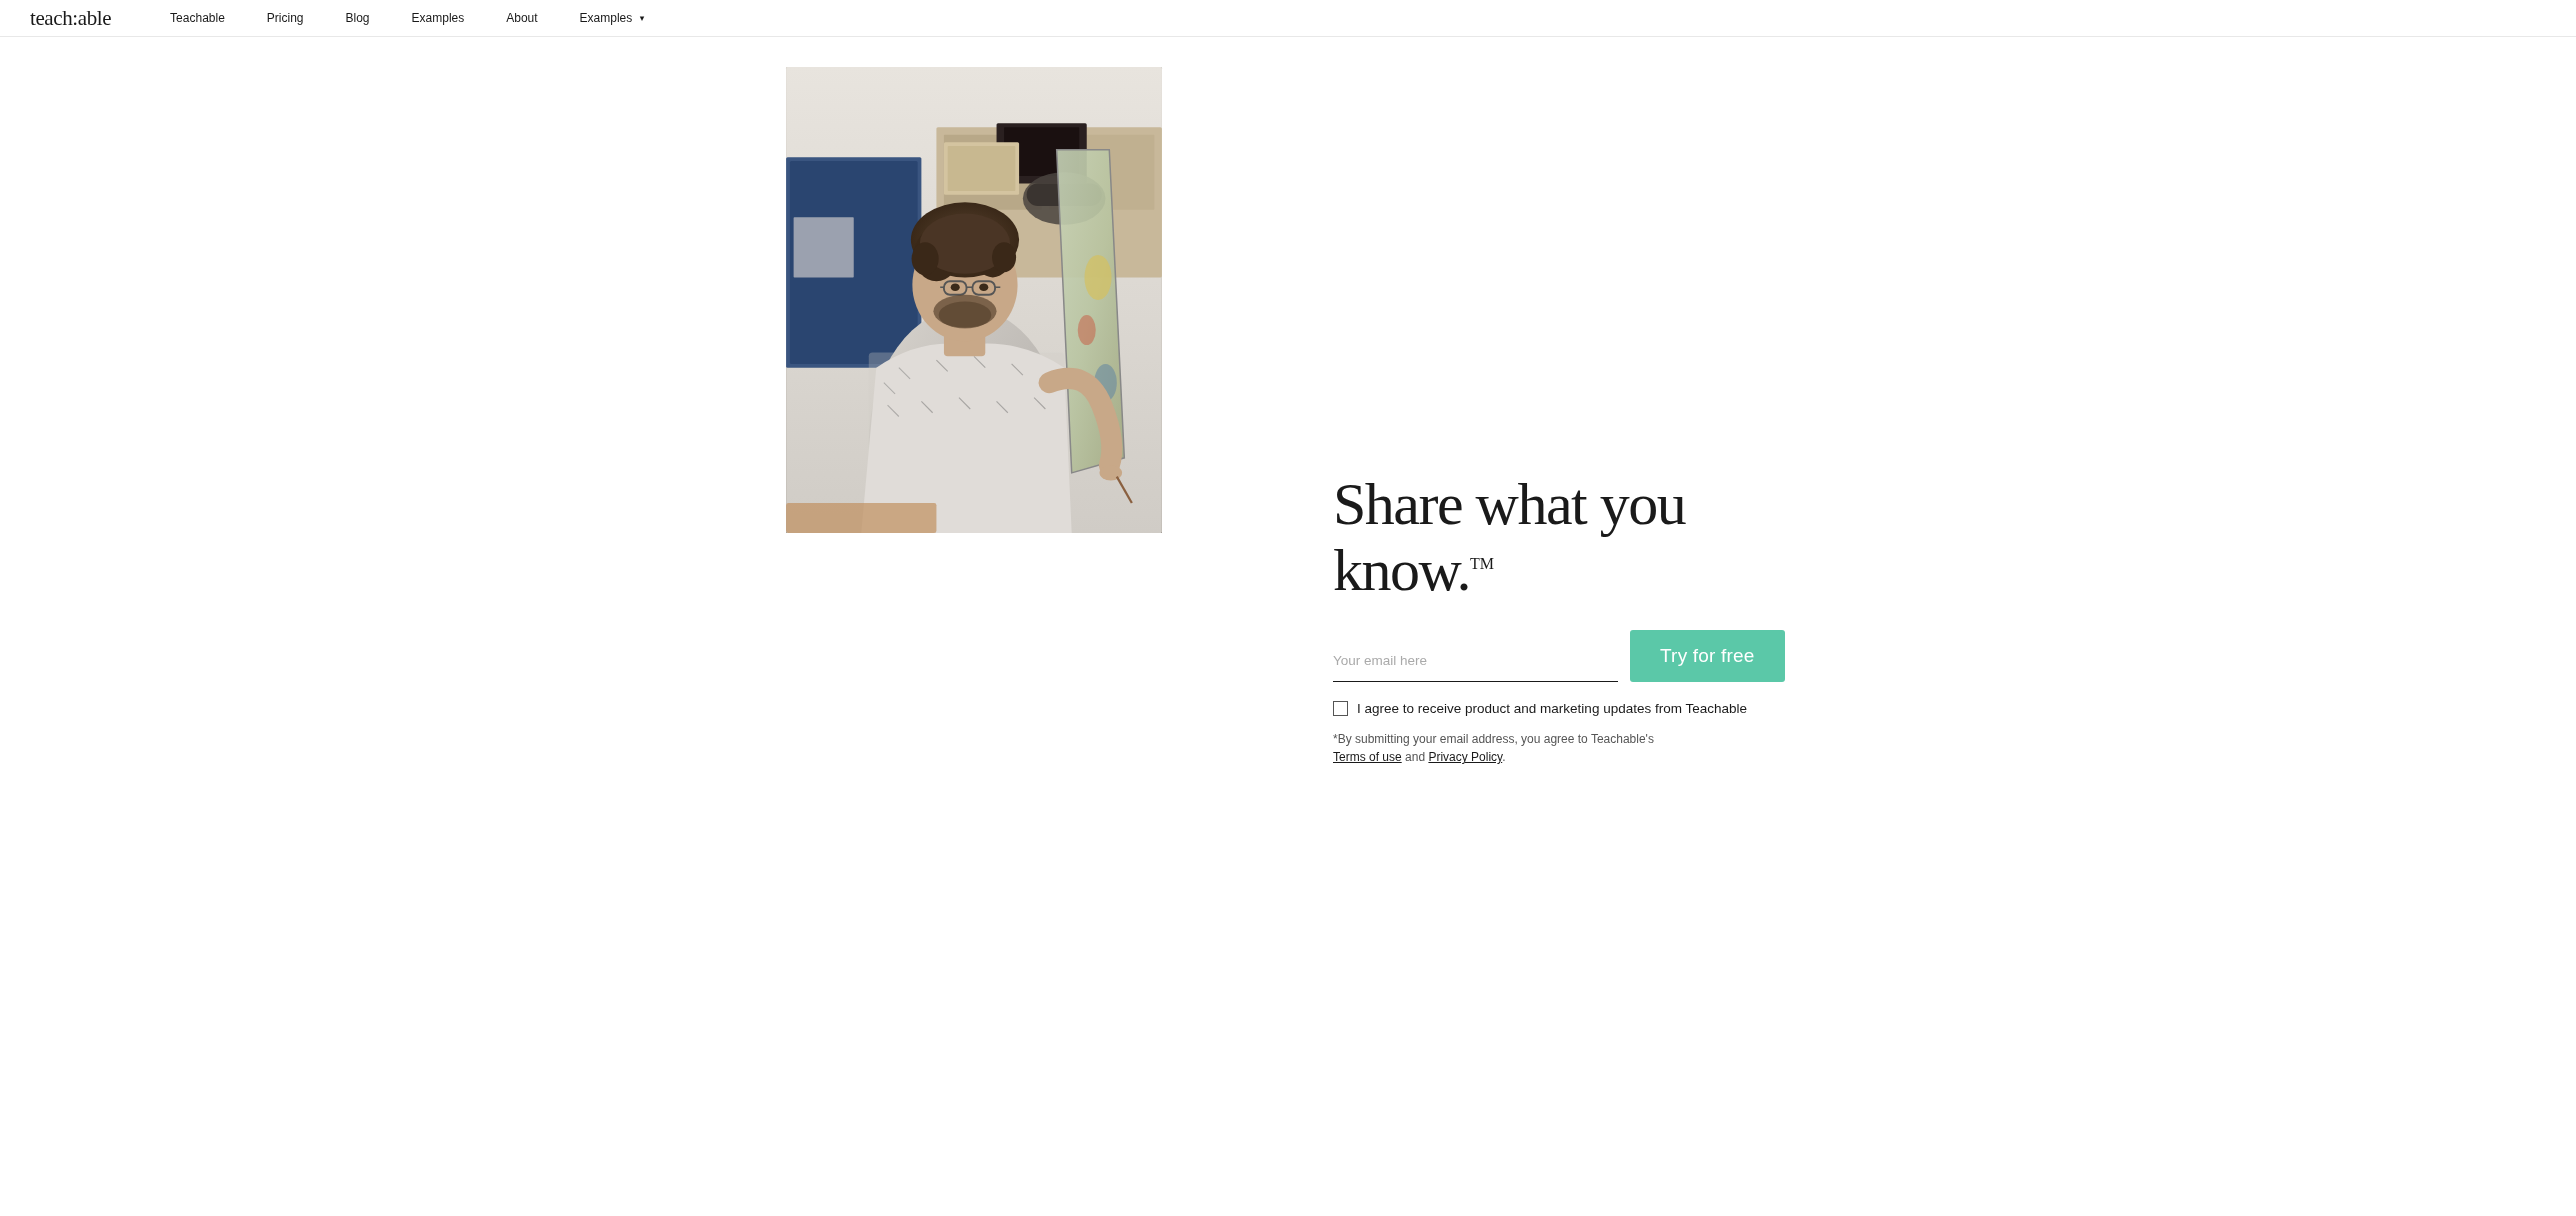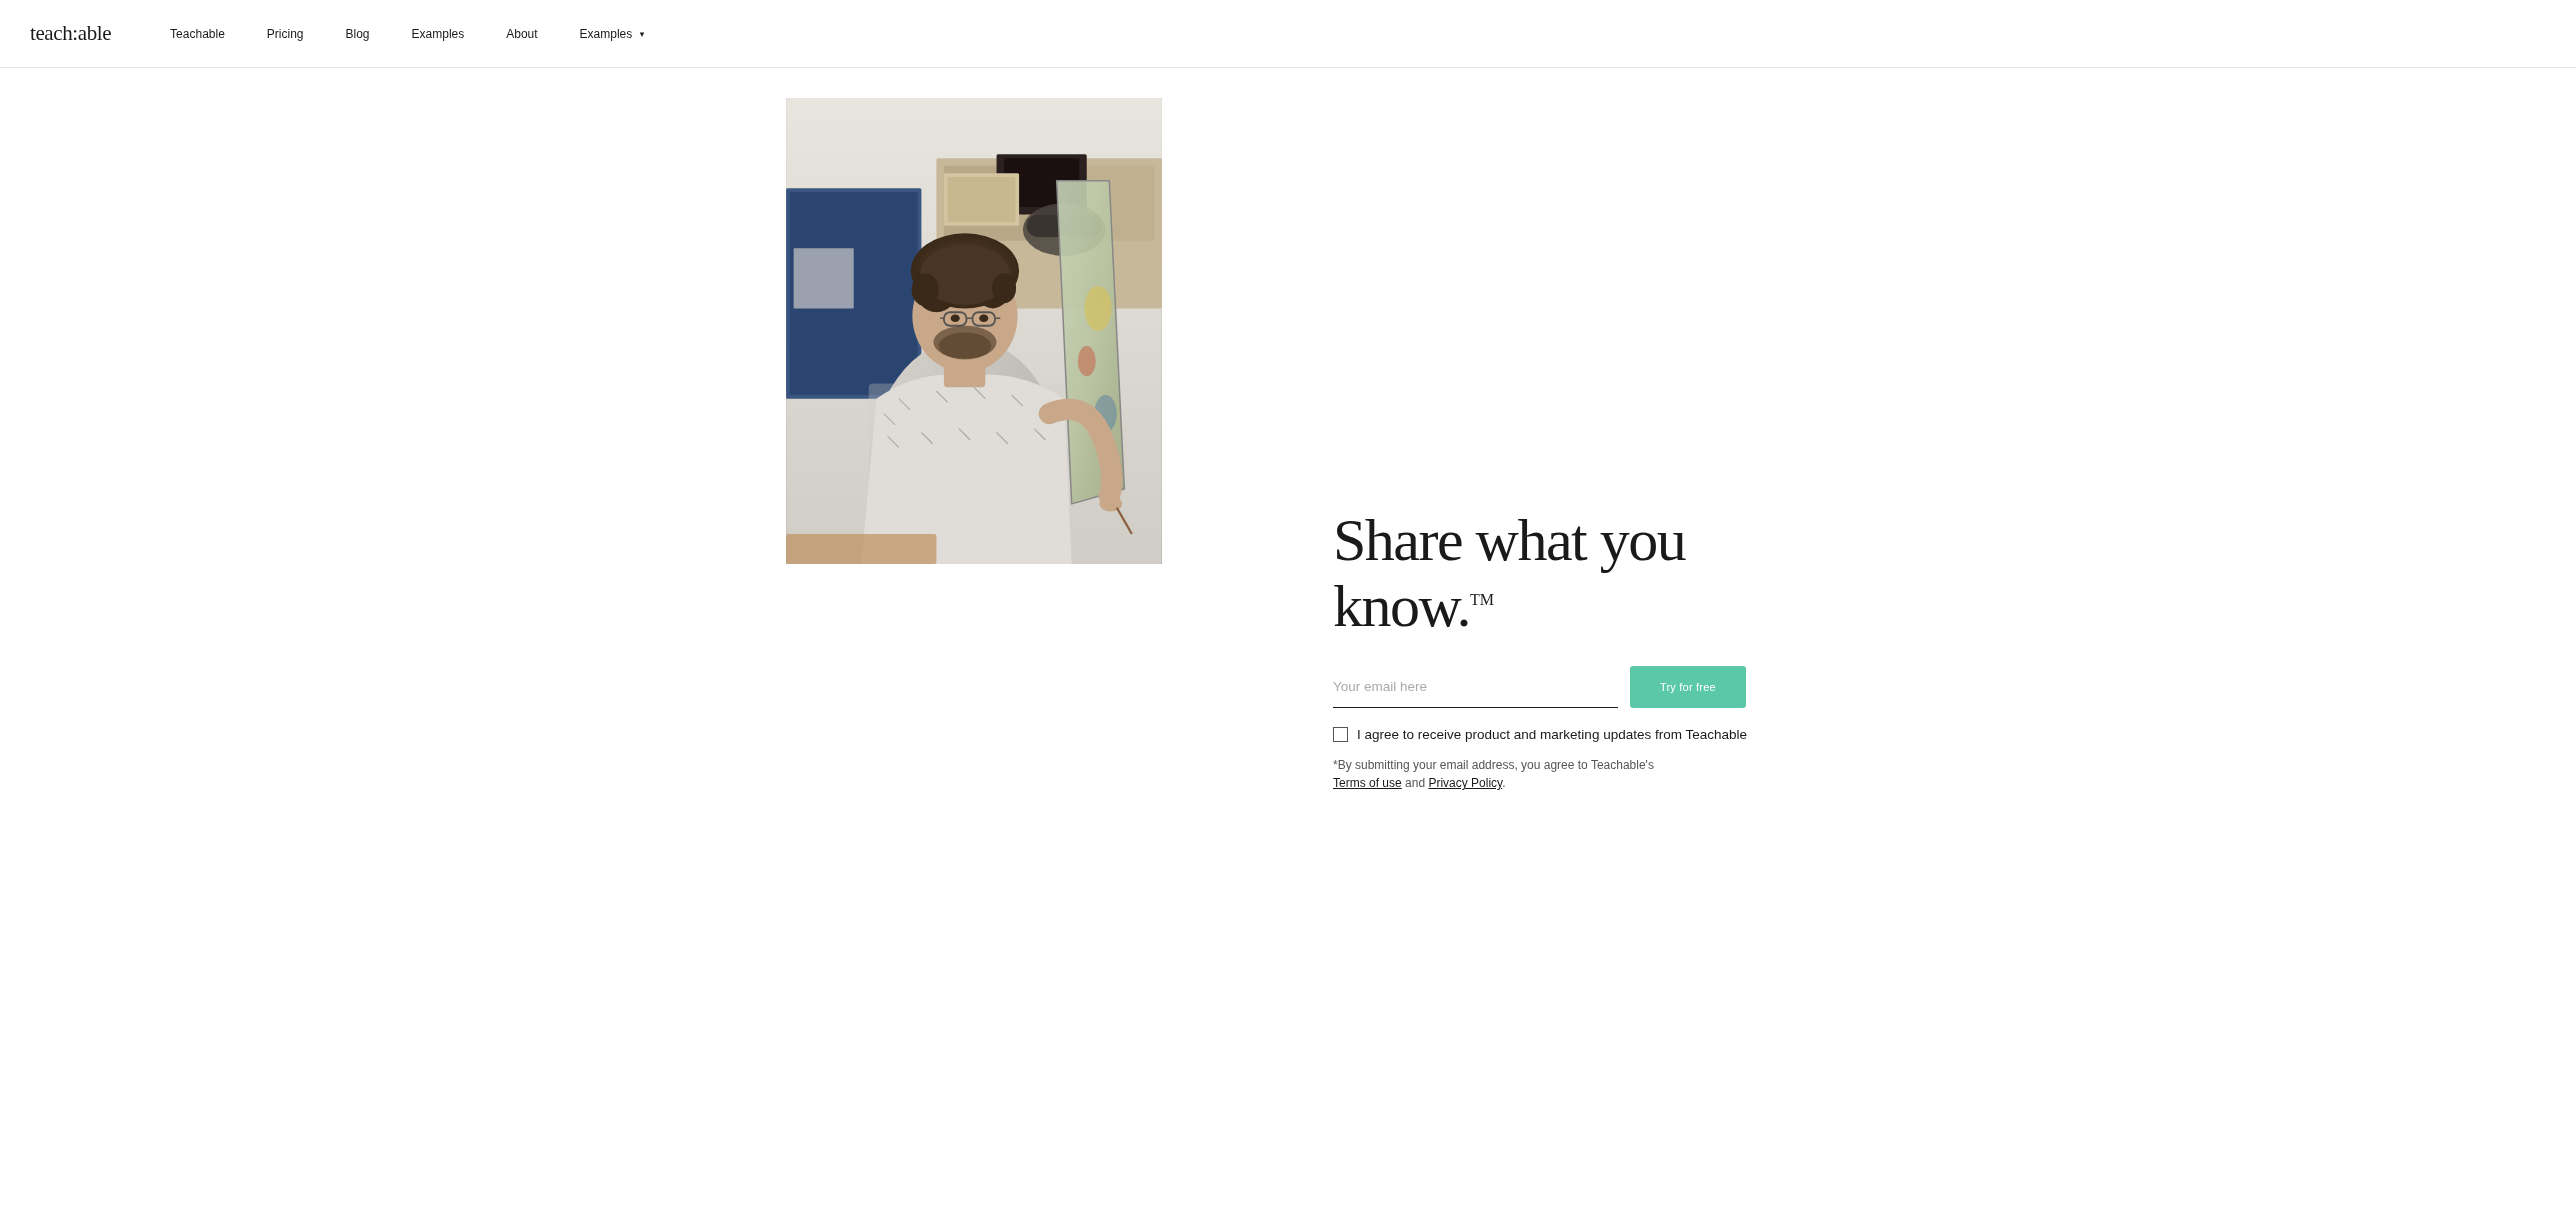--- a/index.html
+++ b/index.html
@@ -13,21 +13,21 @@
       background: #fff;
       color: #1a1a1a;
       min-height: 100vh;
     }
 
     
     header {
       display: flex;
       align-items: center;
       padding: 0 30px;
-      height: 68px;
+      height: 37px;
       border-bottom: 0.8px solid #e8e8e8;
       position: sticky;
       top: 0;
       background: #fff;
       z-index: 100;
     }
 
     .logo {
       font-size: 21px;
       font-weight: 700;
@@ -179,21 +179,21 @@
 
     .email-input::placeholder {
       color: #aaa;
     }
 
     .try-button {
       background: #5bc8a8;
       color: #fff;
       border: none;
       padding: 15px 30px;
-      font-size: 11px;
+      font-size: 19px;
       font-weight: 500;
       cursor: pointer;
       white-space: nowrap;
       border-radius: 3px;
       letter-spacing: 0.2px;
       font-family: inherit;
     }
 
     
     .checkbox-row {

